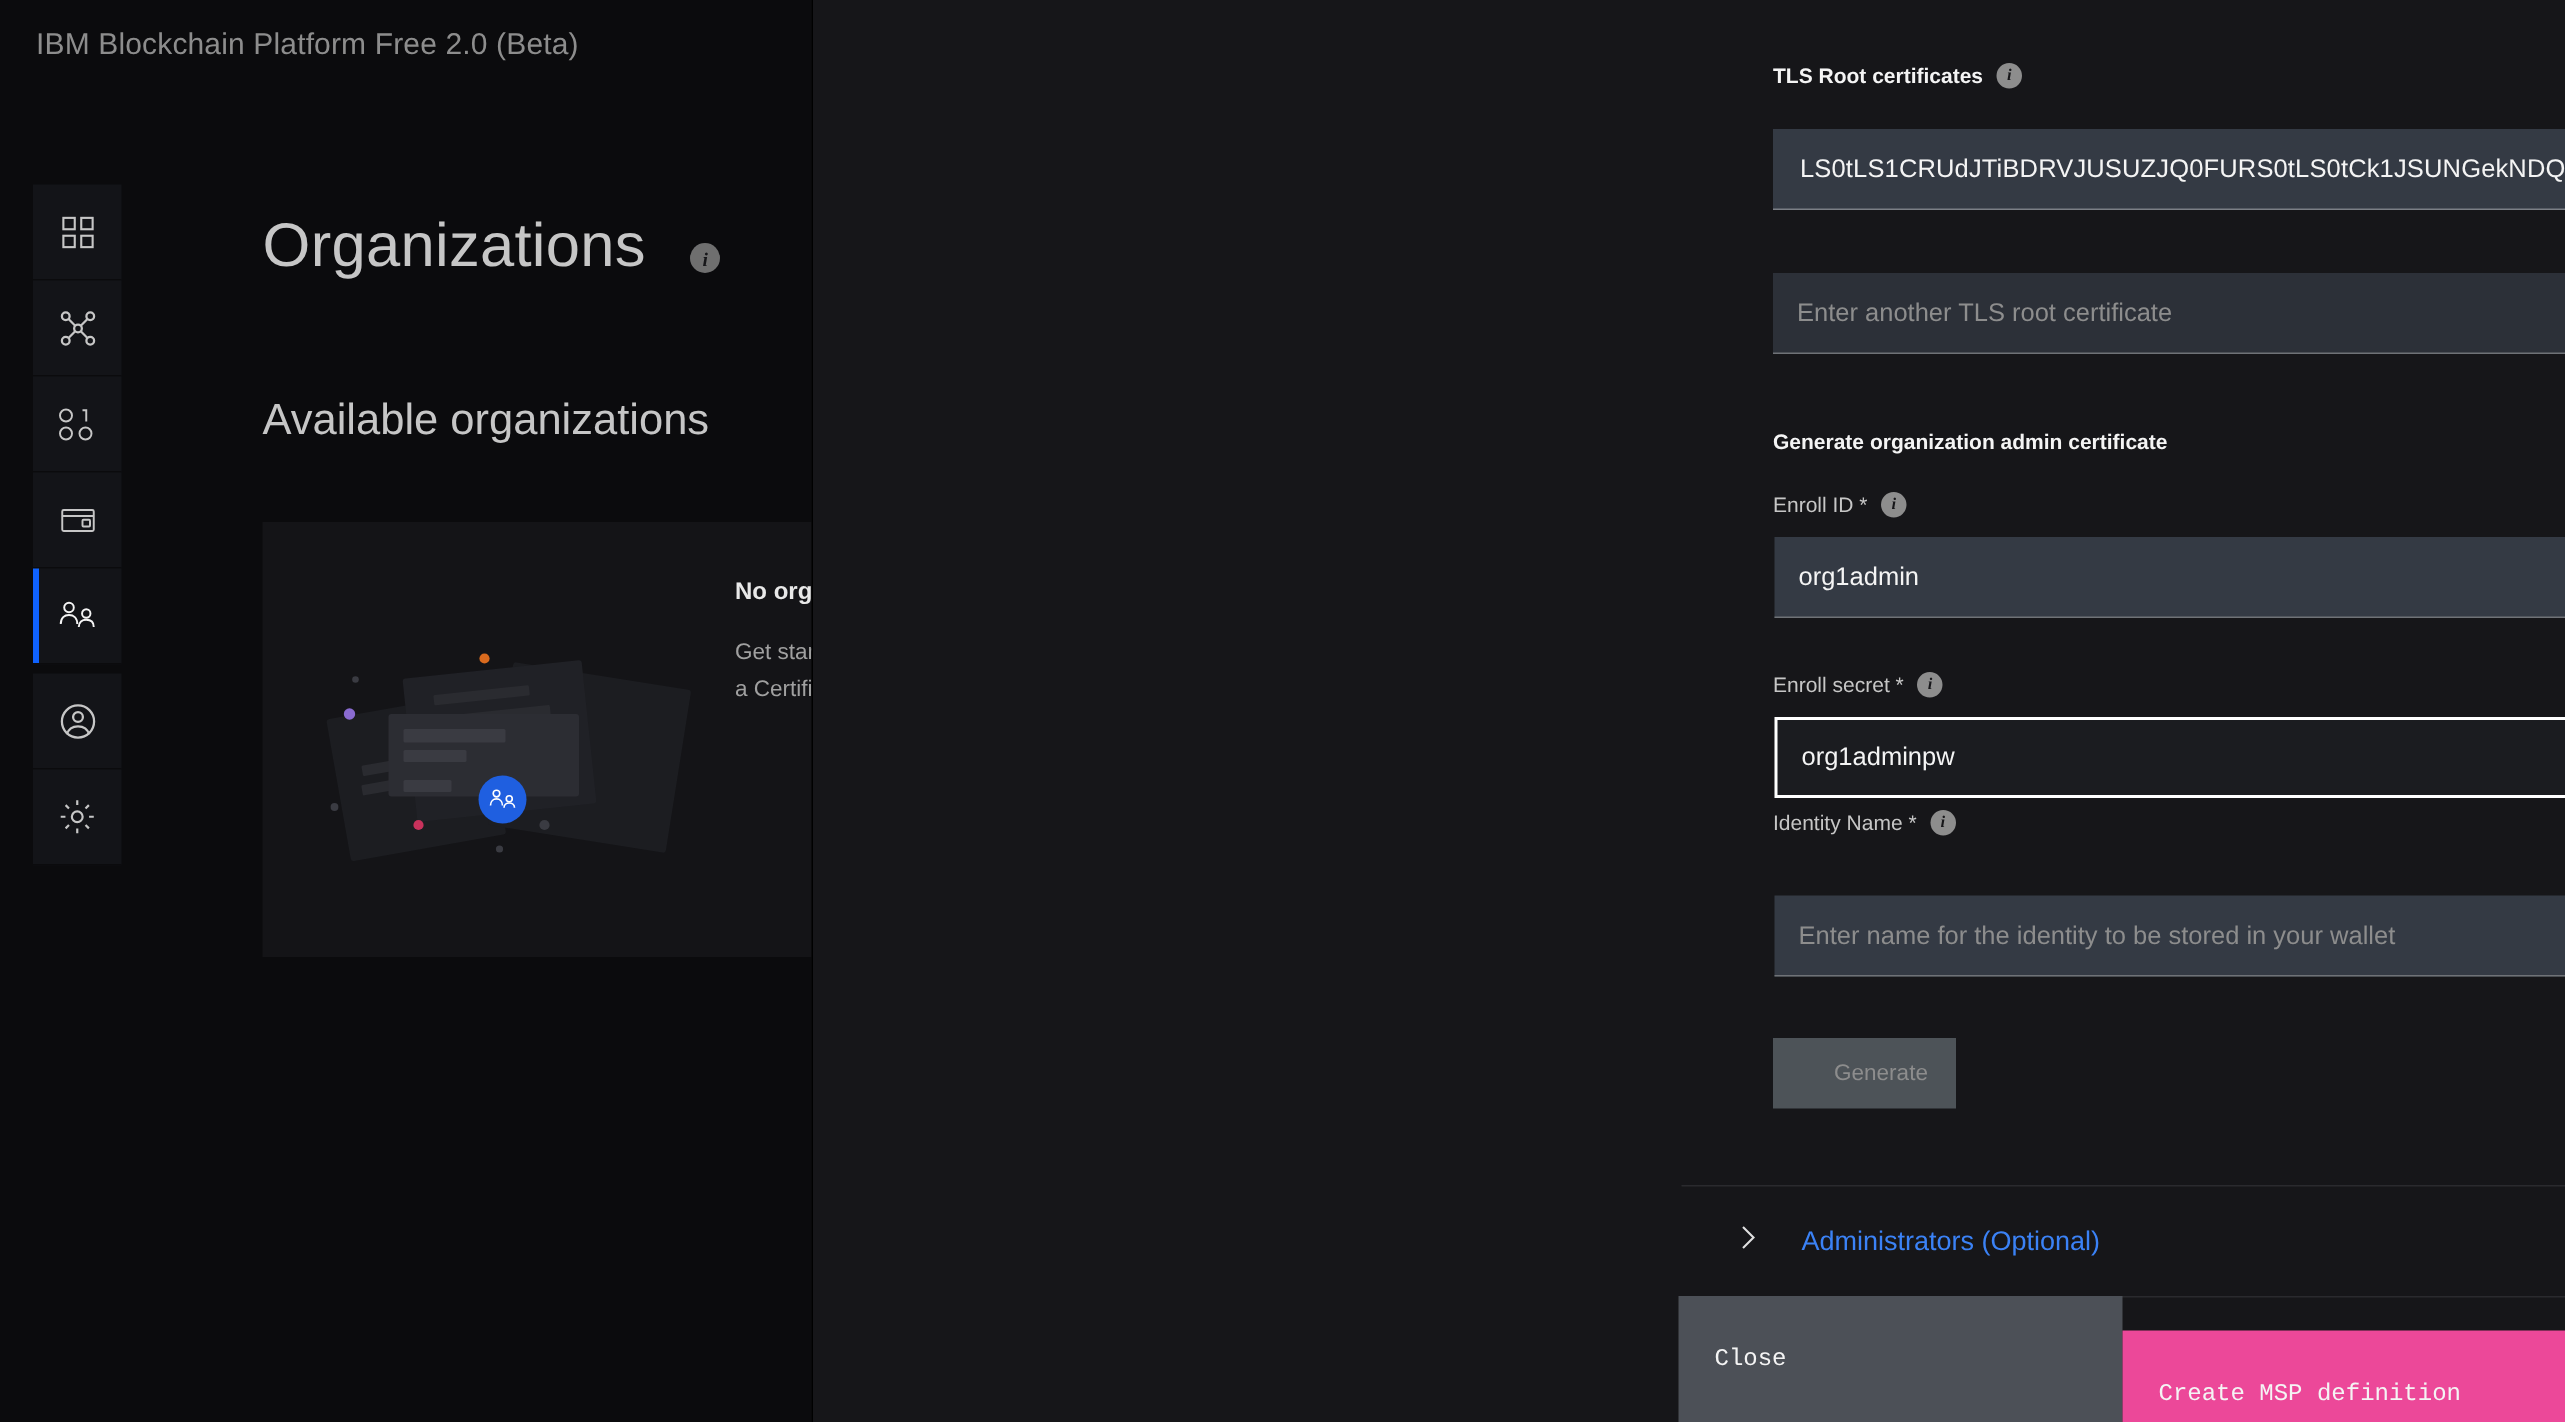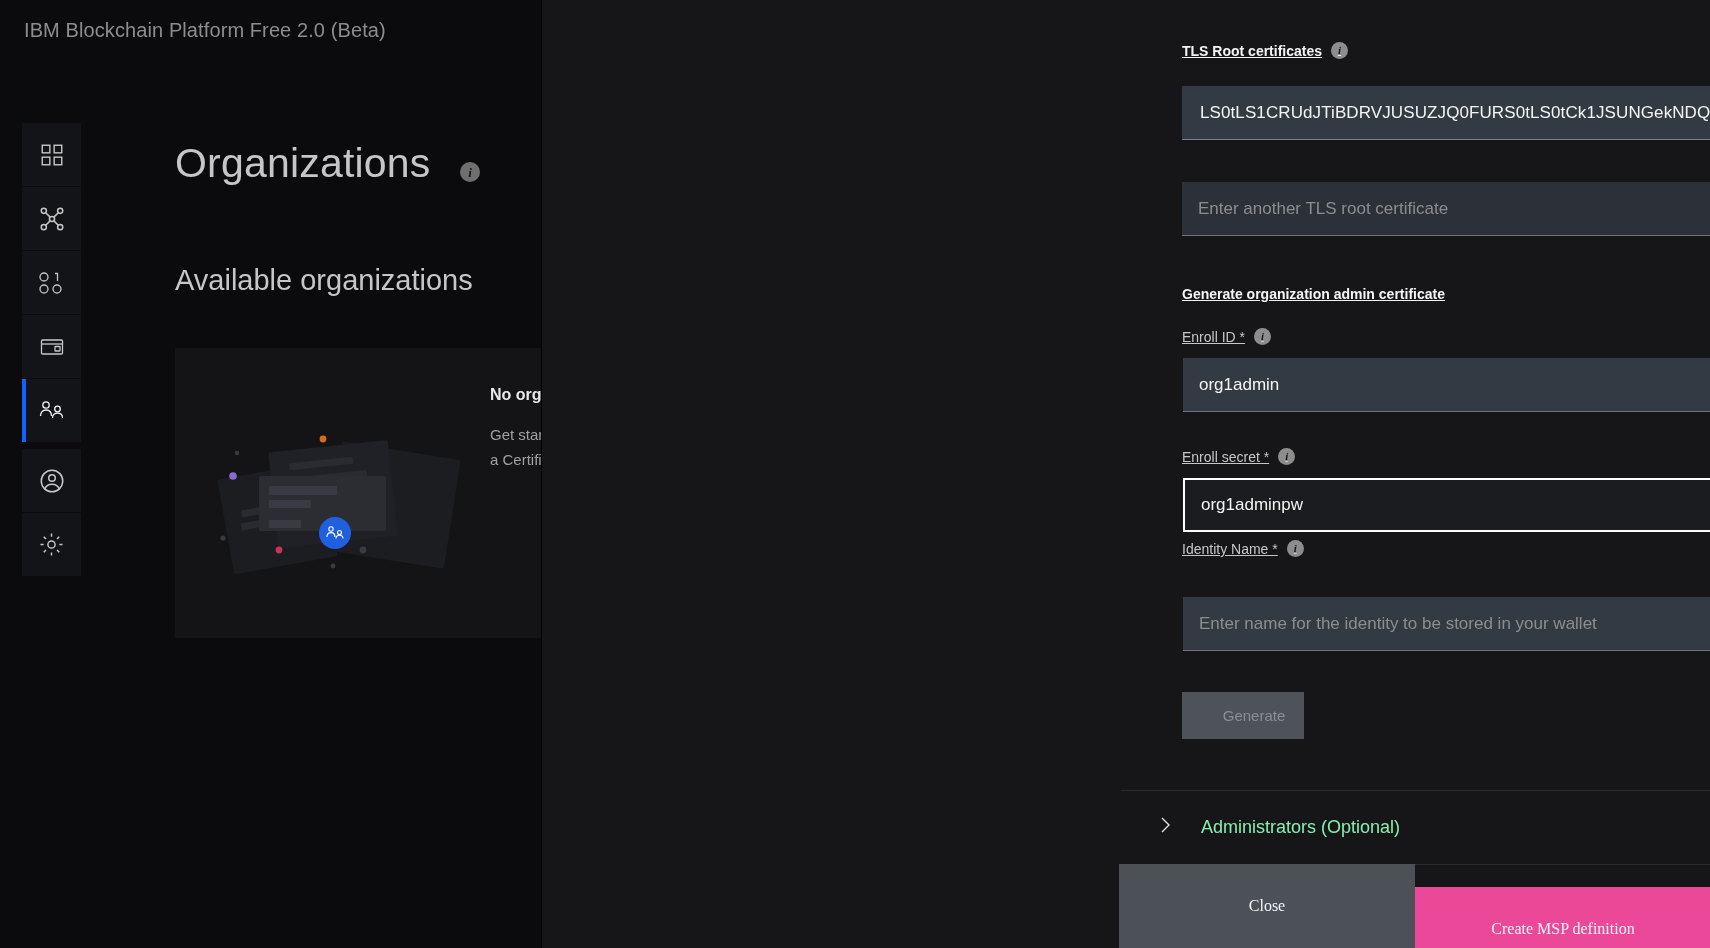--- a/index.html
+++ b/index.html
@@ -67,21 +67,21 @@
   
   .panel {
     position: absolute; left: 541px; top: 0; width: 1169px; height: 948px;
     background: #161619;
     border-left: 1px solid #000;
   }
   .panel-scroll { position: absolute; inset: 0; overflow: hidden; }
 
   .fld-label {
     font-size: 14px; color: #c6c6c6; font-weight: 400;
-    display: flex; align-items: flex-end; gap: 9px; text-decoration: underline;
+    display: flex; align-items: flex-start; gap: 9px;
   }
   .fld-label.bold { font-weight: 700; color: #f4f4f4; }
 
   .info-dot {
     display: inline-flex; align-items: center; justify-content: center;
     width: 17px; height: 17px; border-radius: 50%;
     background: #8d8d8d; color: #161619;
     font-size: 11px; font-weight: 700; font-style: italic;
     font-family: "Liberation Serif", serif;
     line-height: 1;
@@ -120,29 +120,29 @@
     font-size: 15px; text-align: center; padding-left: 22px;
     font-family: "Liberation Sans", sans-serif;
   }
 
   .divider { height: 1px; background: #2a2a2e; }
 
   .accordion {
     display: flex; align-items: center; gap: 28px;
     height: 74px; padding-left: 38px;
   }
-  .accordion-label { font-size: 18px; color: #86efac; font-weight: 300; }
+  .accordion-label { font-size: 18px; color: #3b82f6; font-weight: 300; }
 
   .footer { position: absolute; left: 0; bottom: 0; width: 1169px; height: 84px; display: flex; justify-content: flex-end; }
   .foot-btn {
     width: 296px; height: 84px;
     border: none; outline: none;
     font-size: 16px; color: #f4f4f4;
-    text-align: center; padding: 0 24px;
-    font-family: Liberation Serif, serif;
+    text-align: left; padding: 0 24px;
+    font-family: Liberation Mono, monospace;
   }
   .foot-btn.secondary { background: #4c5057; }
   .foot-btn.primary { background: #ec4899; margin-top: 23px; }
 </style>
 </head>
 <body>
 
 <div id="root">
 
   <div class="bg-app">

